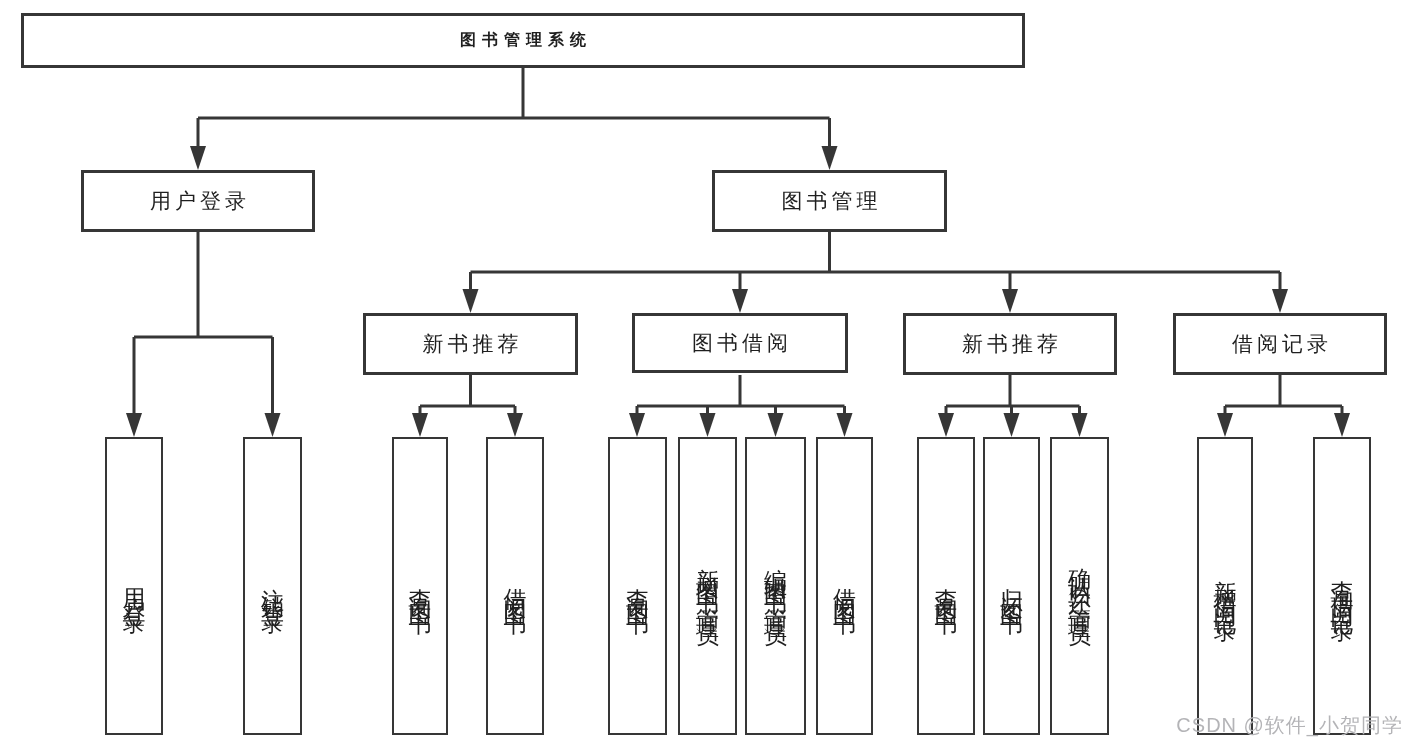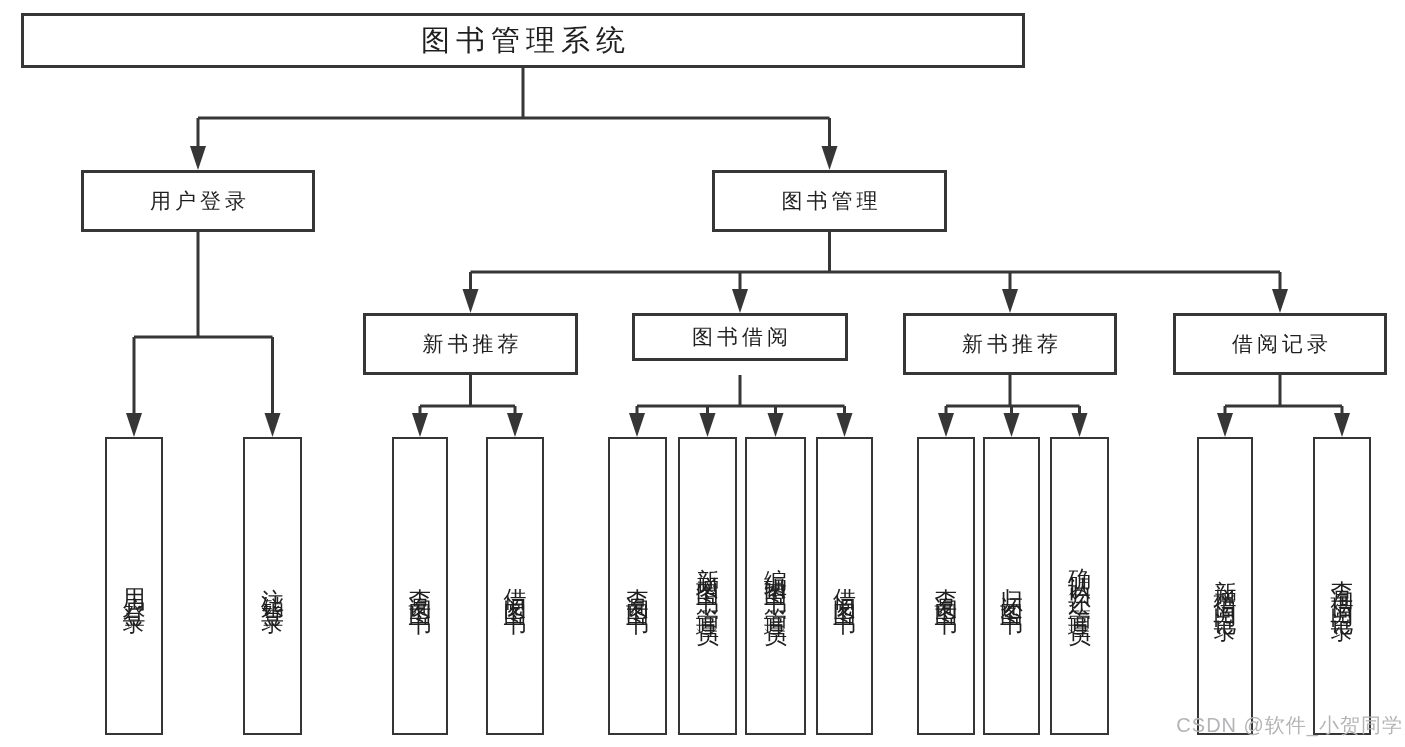--- a/index.html
+++ b/index.html
@@ -23,21 +23,21 @@
   .box {
     position: absolute;
     box-sizing: border-box;
     background: #ffffff;
     border: 3px solid #363636;
     display: flex;
     align-items: center;
     justify-content: center;
     color: #1f1f1f;
   }
-  .box.lvl1 .lbl { font-size: 29px; letter-spacing: 6px; text-indent: 6px; }
+  .box.lvl1 .lbl { font-size: 16px; letter-spacing: 6px; text-indent: 6px; font-weight: bold; }
   .box.lvl2 .lbl, .box.lvl3 .lbl { font-size: 21px; letter-spacing: 4px; text-indent: 4px; }
   .box.leaf { border-width: 2.5px; }
   .box.leaf .lbl {
     writing-mode: vertical-rl;
     text-orientation: mixed;
     font-size: 23px;
     letter-spacing: 8px;
     line-height: 1;
     white-space: nowrap;
   }
@@ -96,21 +96,21 @@
   <div class="box lvl2" style="left:81px; top:170px; width:234px; height:62px;">
     <span class="lbl">用户登录</span>
   </div>
   <div class="box lvl3" style="left:363px; top:313px; width:215px; height:62px;">
     <span class="lbl">新书推荐</span>
   </div>
 
   <div class="box lvl2" style="left:712px; top:170px; width:235px; height:62px;">
     <span class="lbl">图书管理</span>
   </div>
-  <div class="box lvl3" style="left:632px; top:313px; width:216px; height:48px;">
+  <div class="box lvl3" style="left:632px; top:313px; width:216px; height:60px;">
     <span class="lbl">图书借阅</span>
   </div>
   <div class="box lvl3" style="left:903px; top:313px; width:214px; height:62px;">
     <span class="lbl">新书推荐</span>
   </div>
   <div class="box lvl3" style="left:1173px; top:313px; width:214px; height:62px;">
     <span class="lbl">借阅记录</span>
   </div>
 
   <div class="box leaf" style="left:105px; top:437px; width:58px; height:298px;">

